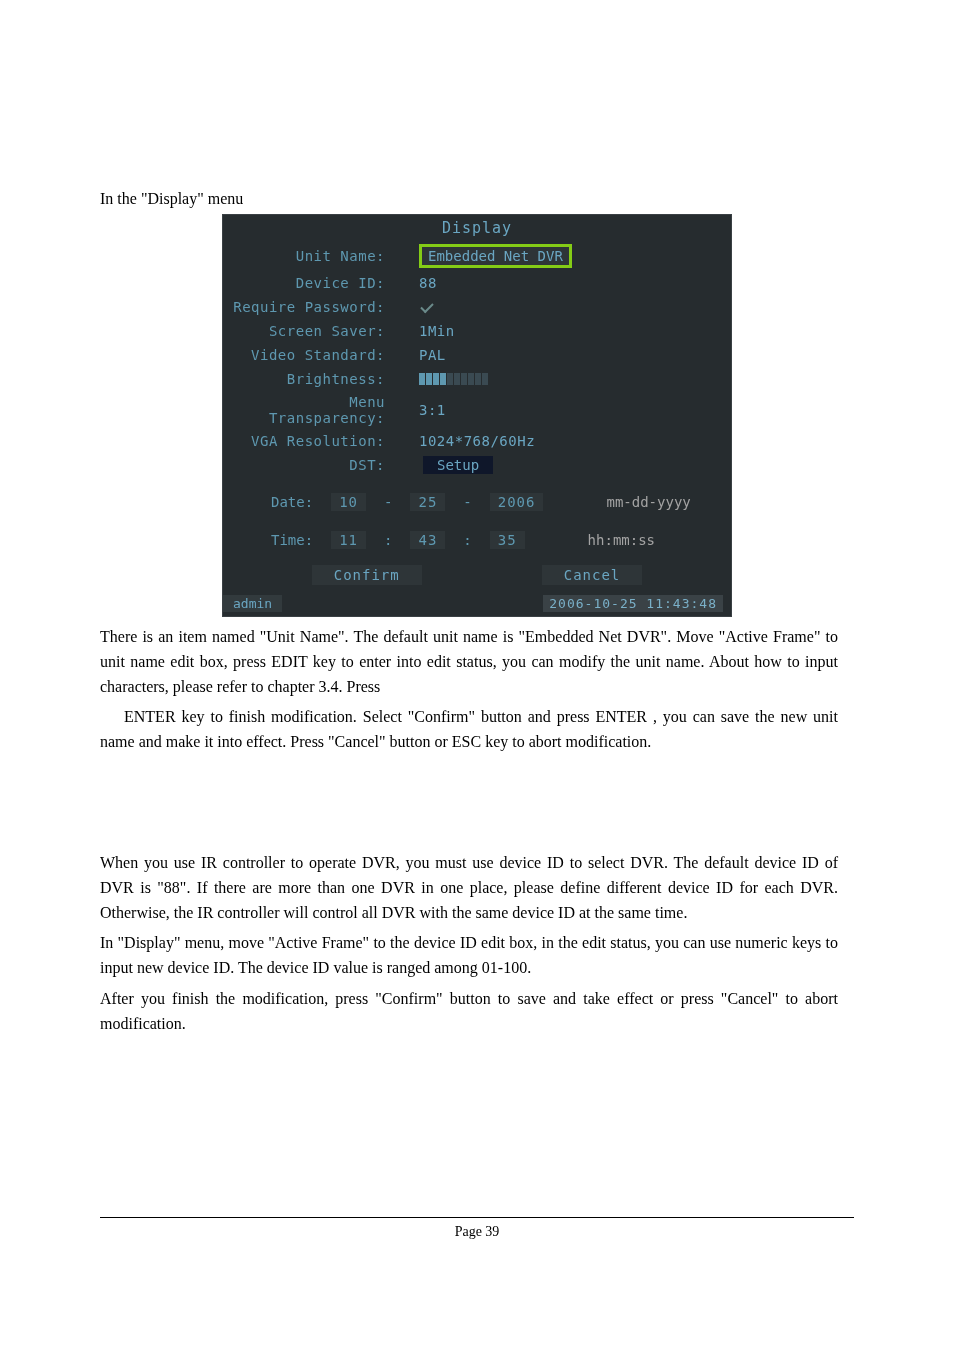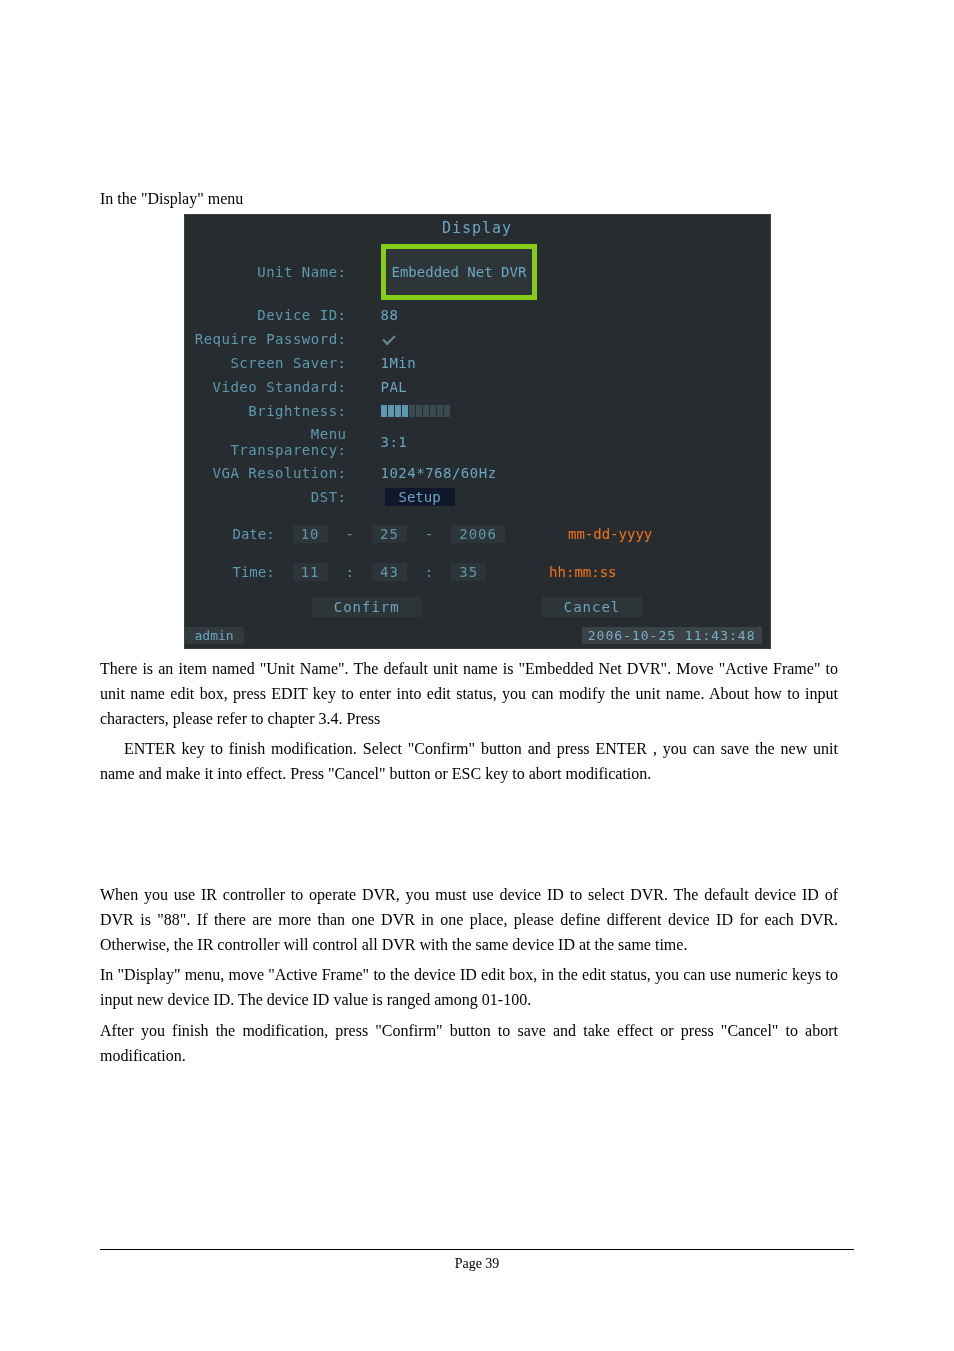--- a/index.html
+++ b/index.html
@@ -9,21 +9,21 @@
     width: 954px;
     margin: 0 auto;
     padding: 0 100px;
     color: #000;
     font-size: 16px;
   }
   .page-wrap { padding-top: 190px; }
   .intro-line { margin-bottom: 6px; }
 
   .dvr-panel {
-    width: 587px;
+    width: 510px;
     margin: 0 auto 8px auto;
     background: #262c2f;
     border: 1px solid #3a4044;
     padding-bottom: 2px;
   }
   .dvr-title {
     text-align: center;
     color: #6aa6c2;
     font-family: monospace, "Courier New";
     font-size: 15px;
@@ -45,23 +45,23 @@
     color: #5e98b0;
     padding-right: 6px;
     letter-spacing: 0.5px;
   }
   .dvr-value {
     color: #6aa6c2;
     letter-spacing: 0.5px;
   }
   .dvr-input {
     background: #2e3538;
-    border: 5px solid #84cc16;
-    color: #6aa6c2;
-    padding: 15px 6px;
+    border: 3px solid #84cc16;
+    color: #6aa6c2;
+    padding: 1px 6px;
     min-width: 150px;
     font-family: monospace;
     font-size: 14px;
   }
   .check {
     display: inline-block;
     width: 16px;
     height: 14px;
     position: relative;
   }
@@ -90,21 +90,21 @@
     gap: 18px;
     padding: 4px 8px 4px 48px;
     font-family: monospace;
     font-size: 14px;
     color: #5e98b0;
     margin-top: 12px;
   }
   .dvr-dt-row .lbl { color: #5e98b0; }
   .dvr-dt-row .seg { background: #2e3538; padding: 1px 8px; letter-spacing: 1px; }
   .dvr-dt-row .sep { color: #5e98b0; }
-  .dvr-dt-row .pat { color: #f97316; padding-left: 45px; }
+  .dvr-dt-row .pat { color: #a3a3a3; padding-left: 45px; }
 
   .dvr-buttons {
     display: flex;
     gap: 120px;
     justify-content: center;
     padding: 12px 0 8px 0;
     font-family: monospace;
     font-size: 14px;
   }
   .dvr-btn {

